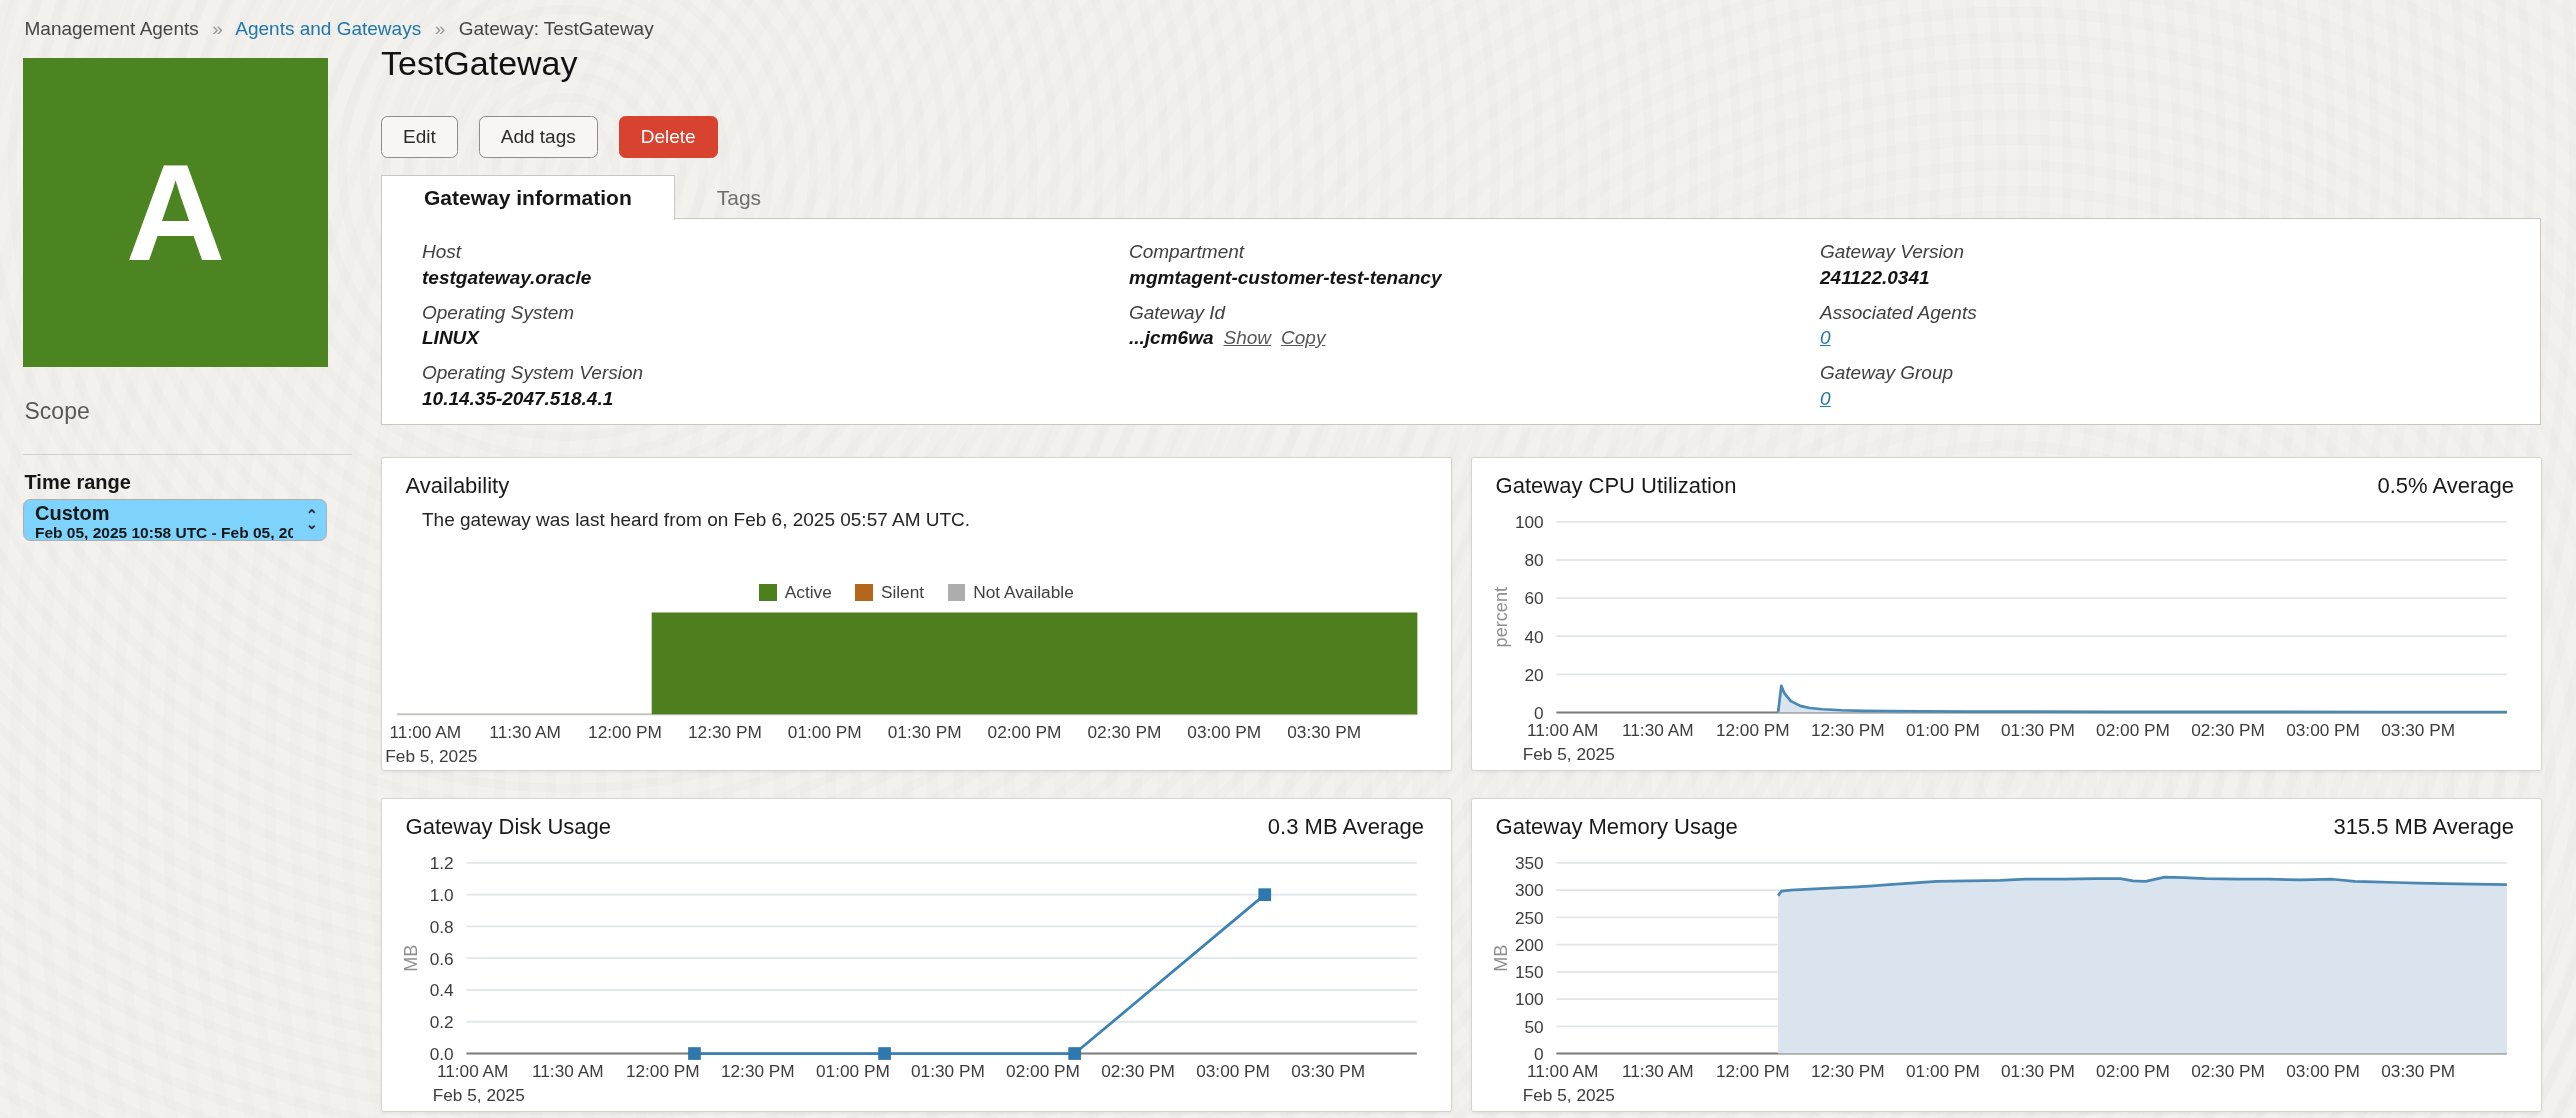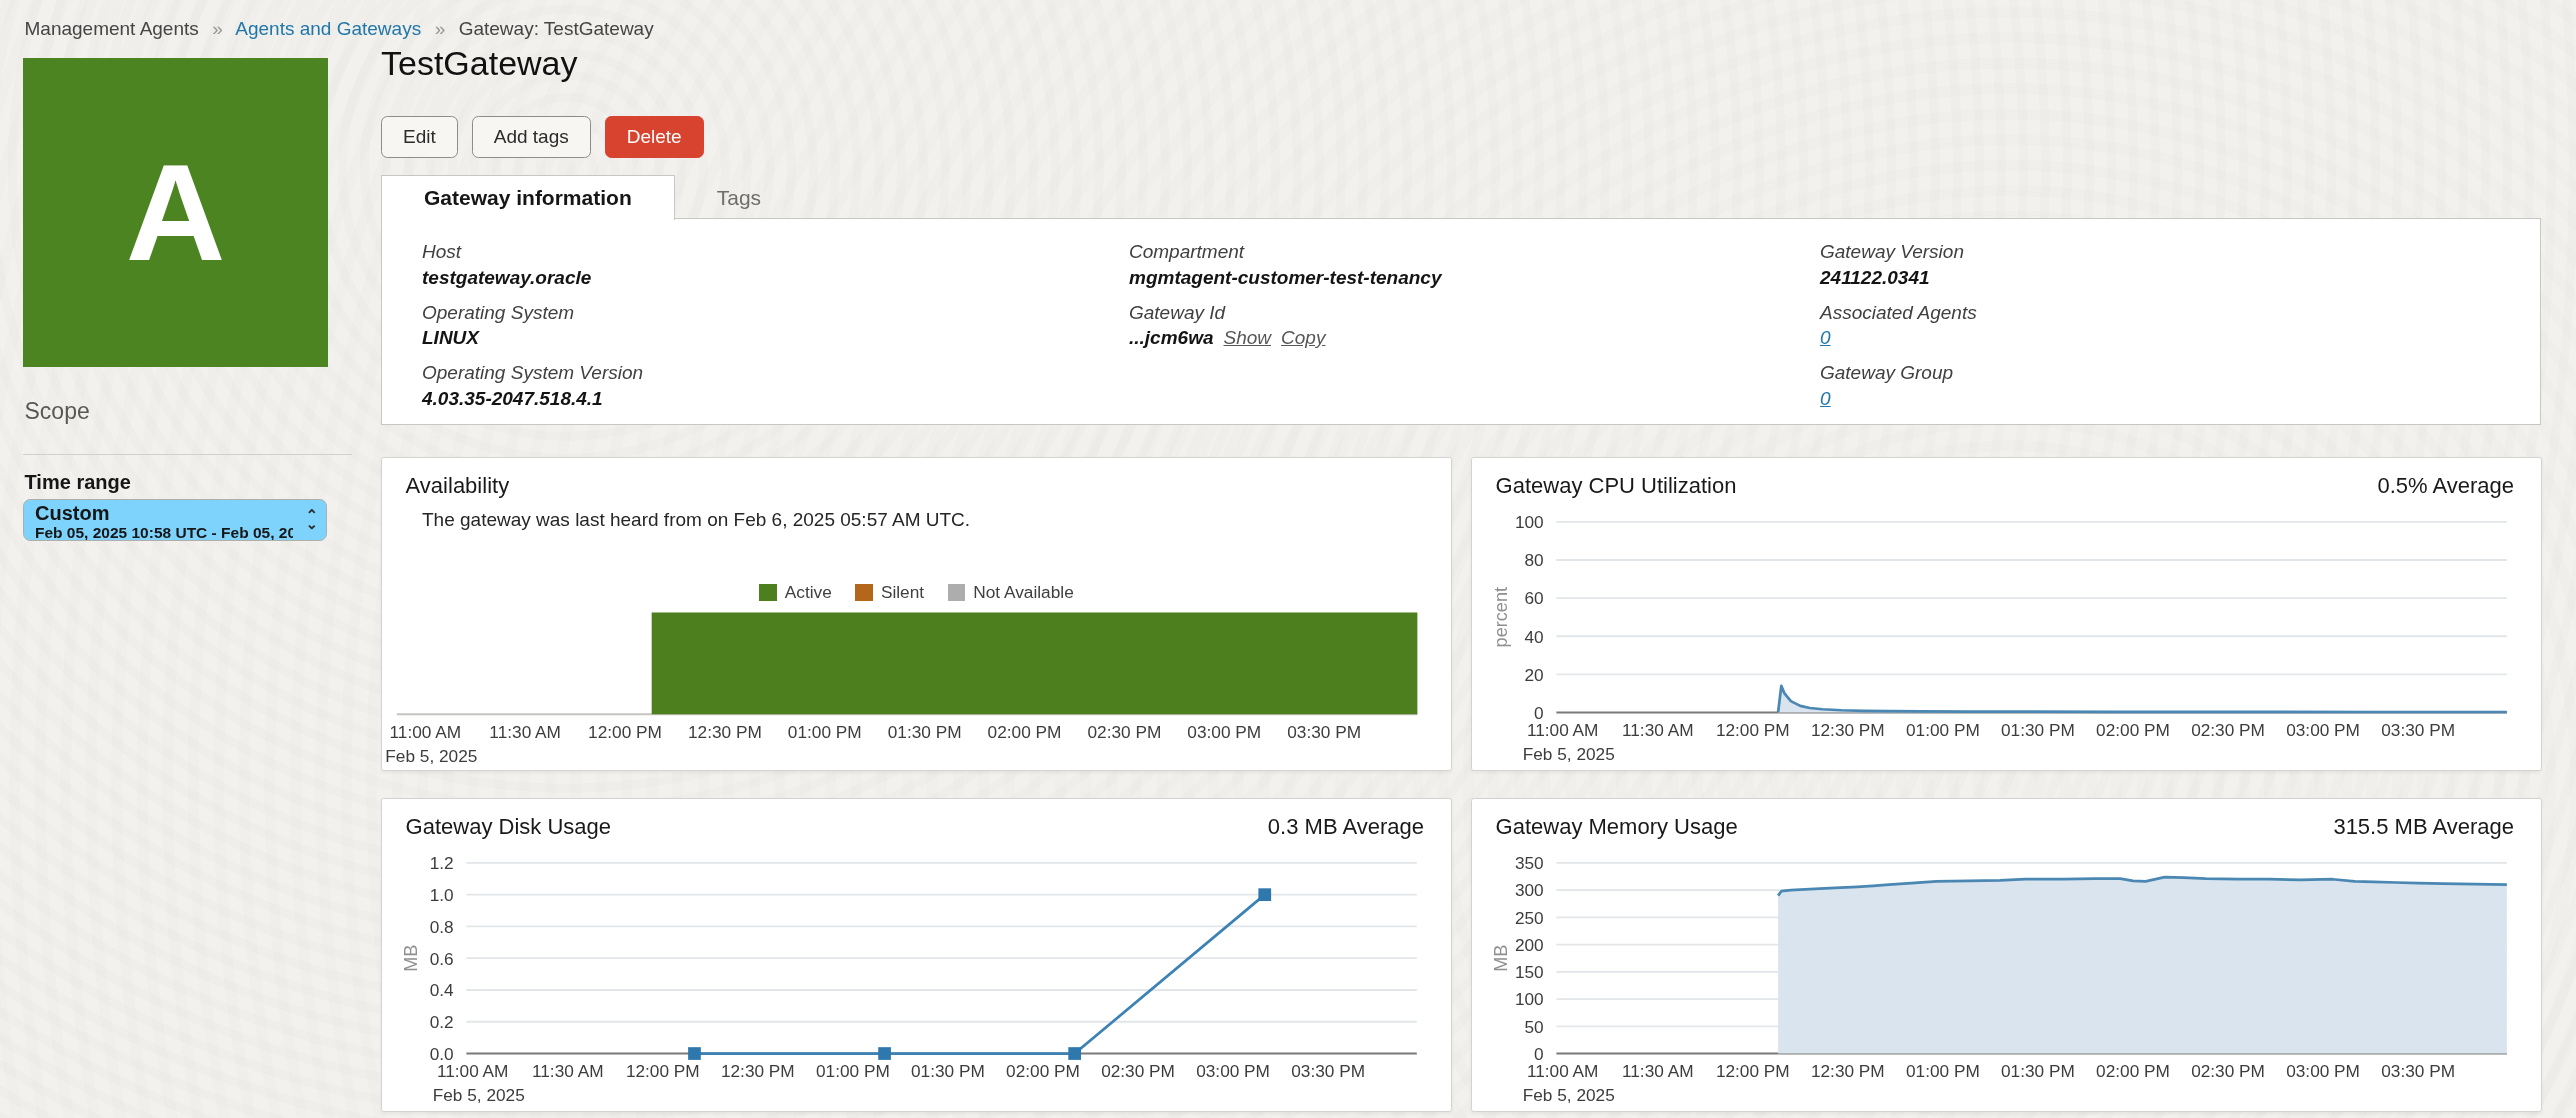--- a/index.html
+++ b/index.html
@@ -28,21 +28,21 @@
   #time-range-label { left:24.5px; top:471px; font-size:20px; font-weight:bold; color:#161616; }
   #time-range-select { left:23px; top:499px; width:304px; height:42px; background:#7dd3fc;
       border:1.8px solid #b0aeaa; border-radius:7.3px; padding:1.8px 33px 1.8px 11px; cursor:pointer;font-weight:bold; }
   .tr-line1 { font-size:20px; color:#161616; line-height:23px; }
   .tr-line2 { font-size:15.5px; color:#161616; line-height:15.5px; white-space:nowrap; overflow:hidden; }
   .tr-stepper { position:absolute; right:8.2px; top:50%; transform:translateY(-50%);
       display:flex; flex-direction:column; align-items:center; color:#2d2d2d; font-size:14.5px; line-height:9px; }
 
   
   #page-title { left:381px; top:44px; font-size:34px; color:#111; }
-  #action-buttons { left:381px; top:116px; display:flex; gap:14px; }
+  #action-buttons { left:381px; top:116px; display:flex; gap:21px; }
   .btn { height:42px; padding:0 21px; font-size:19px; border-radius:6.4px; display:flex; align-items:center; cursor:pointer; }
   .btn-secondary { background:#f7f6f3; border:1.8px solid #8f8d89; color:#2b2b2b; }
   .btn-danger { background:#d7432f; border:1.8px solid #d7432f; color:#ffffff; }
 
   
   #tabs { left:381px; top:175px; display:flex; align-items:flex-end; z-index:2; }
   .tab-active { height:45px; padding:0 42px; background:#fff; border:1.8px solid #c9c7c2; border-bottom:none;
       font-size:21px; font-weight:bold; color:#161616; display:flex; align-items:center; cursor:pointer; }
   .tab-inactive { height:44px; padding:0 42px; font-size:21px; color:#6e6e6c; display:flex; align-items:center; cursor:pointer; }
   #info-panel { left:381px; top:218px; width:2160px; height:207px; background:#fff; border:1.8px solid #c9c7c2; z-index:1; }
@@ -116,21 +116,21 @@
     <div class="info-field">
       <div class="info-label">Host</div>
       <div class="info-value">testgateway.oracle</div>
     </div>
     <div class="info-field">
       <div class="info-label">Operating System</div>
       <div class="info-value">LINUX</div>
     </div>
     <div class="info-field">
       <div class="info-label">Operating System Version</div>
-      <div class="info-value">4.03.35-2047.518.4.1</div>
+      <div class="info-value">10.14.35-2047.518.4.1</div>
     </div>
   </div>
   <div class="info-col info-col-1">
     <div class="info-field">
       <div class="info-label">Compartment</div>
       <div class="info-value">mgmtagent-customer-test-tenancy</div>
     </div>
     <div class="info-field">
       <div class="info-label">Gateway Id</div>
       <div class="info-value"><span>...jcm6wa</span><span class="inline-link">Show</span><span class="inline-link">Copy</span></div>

